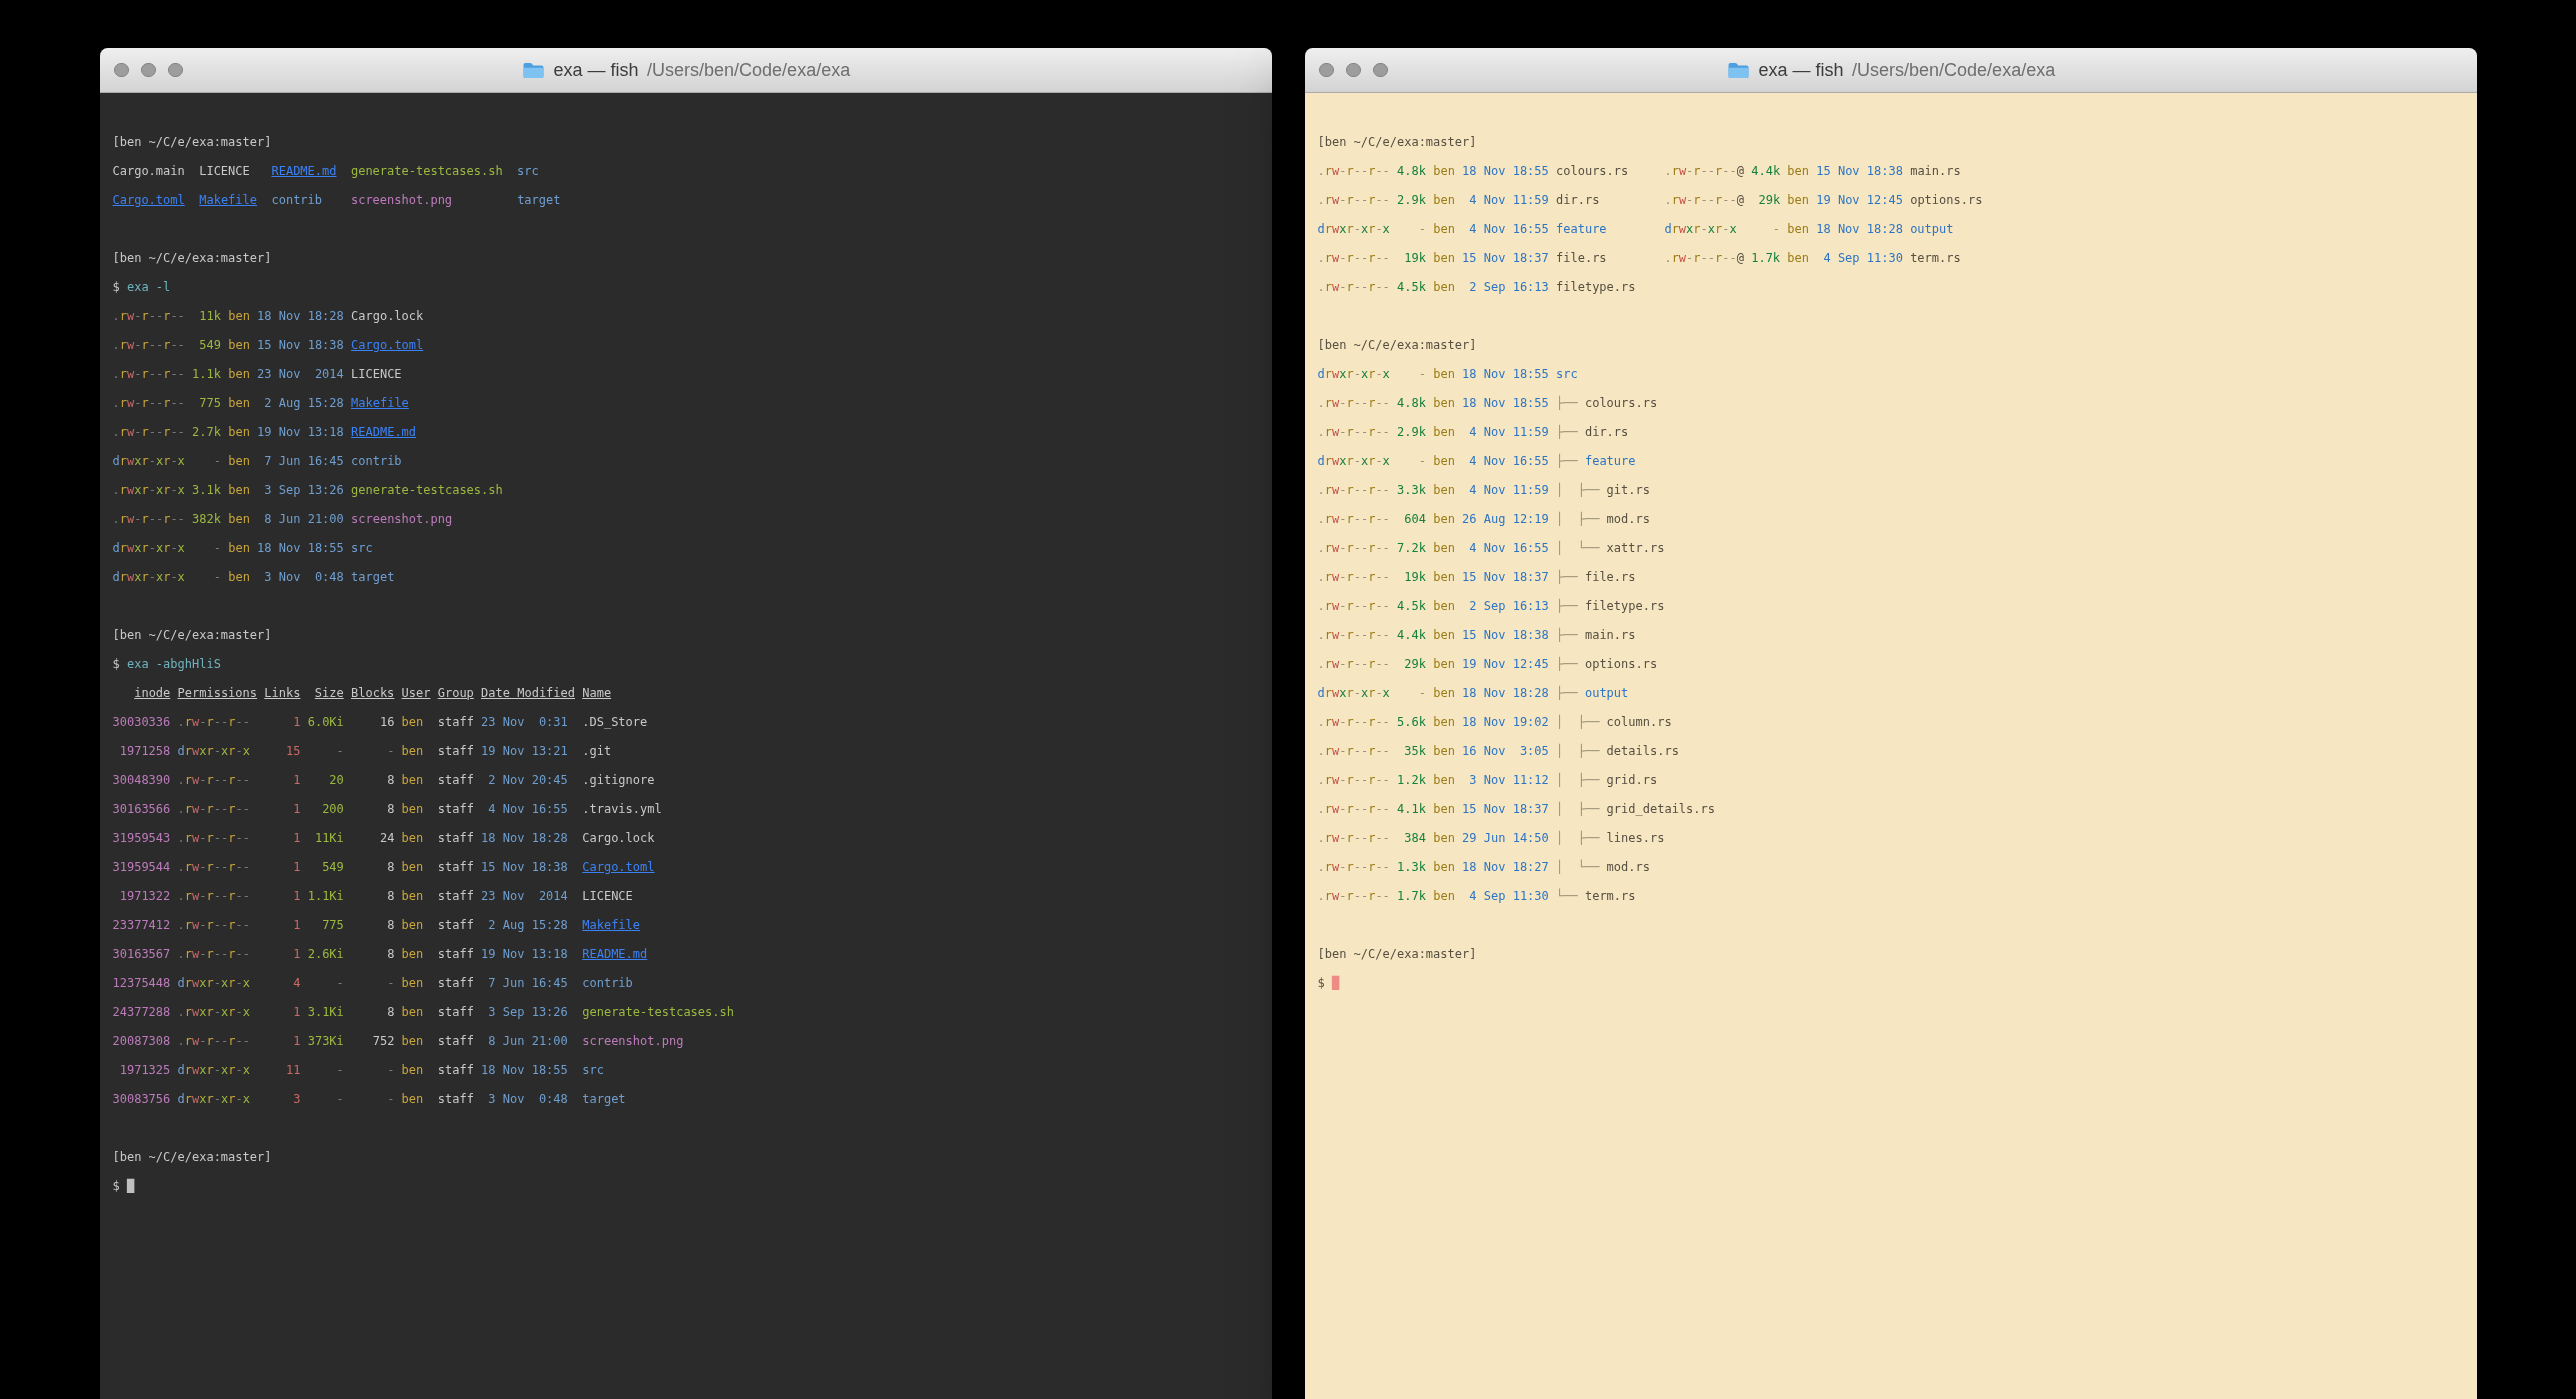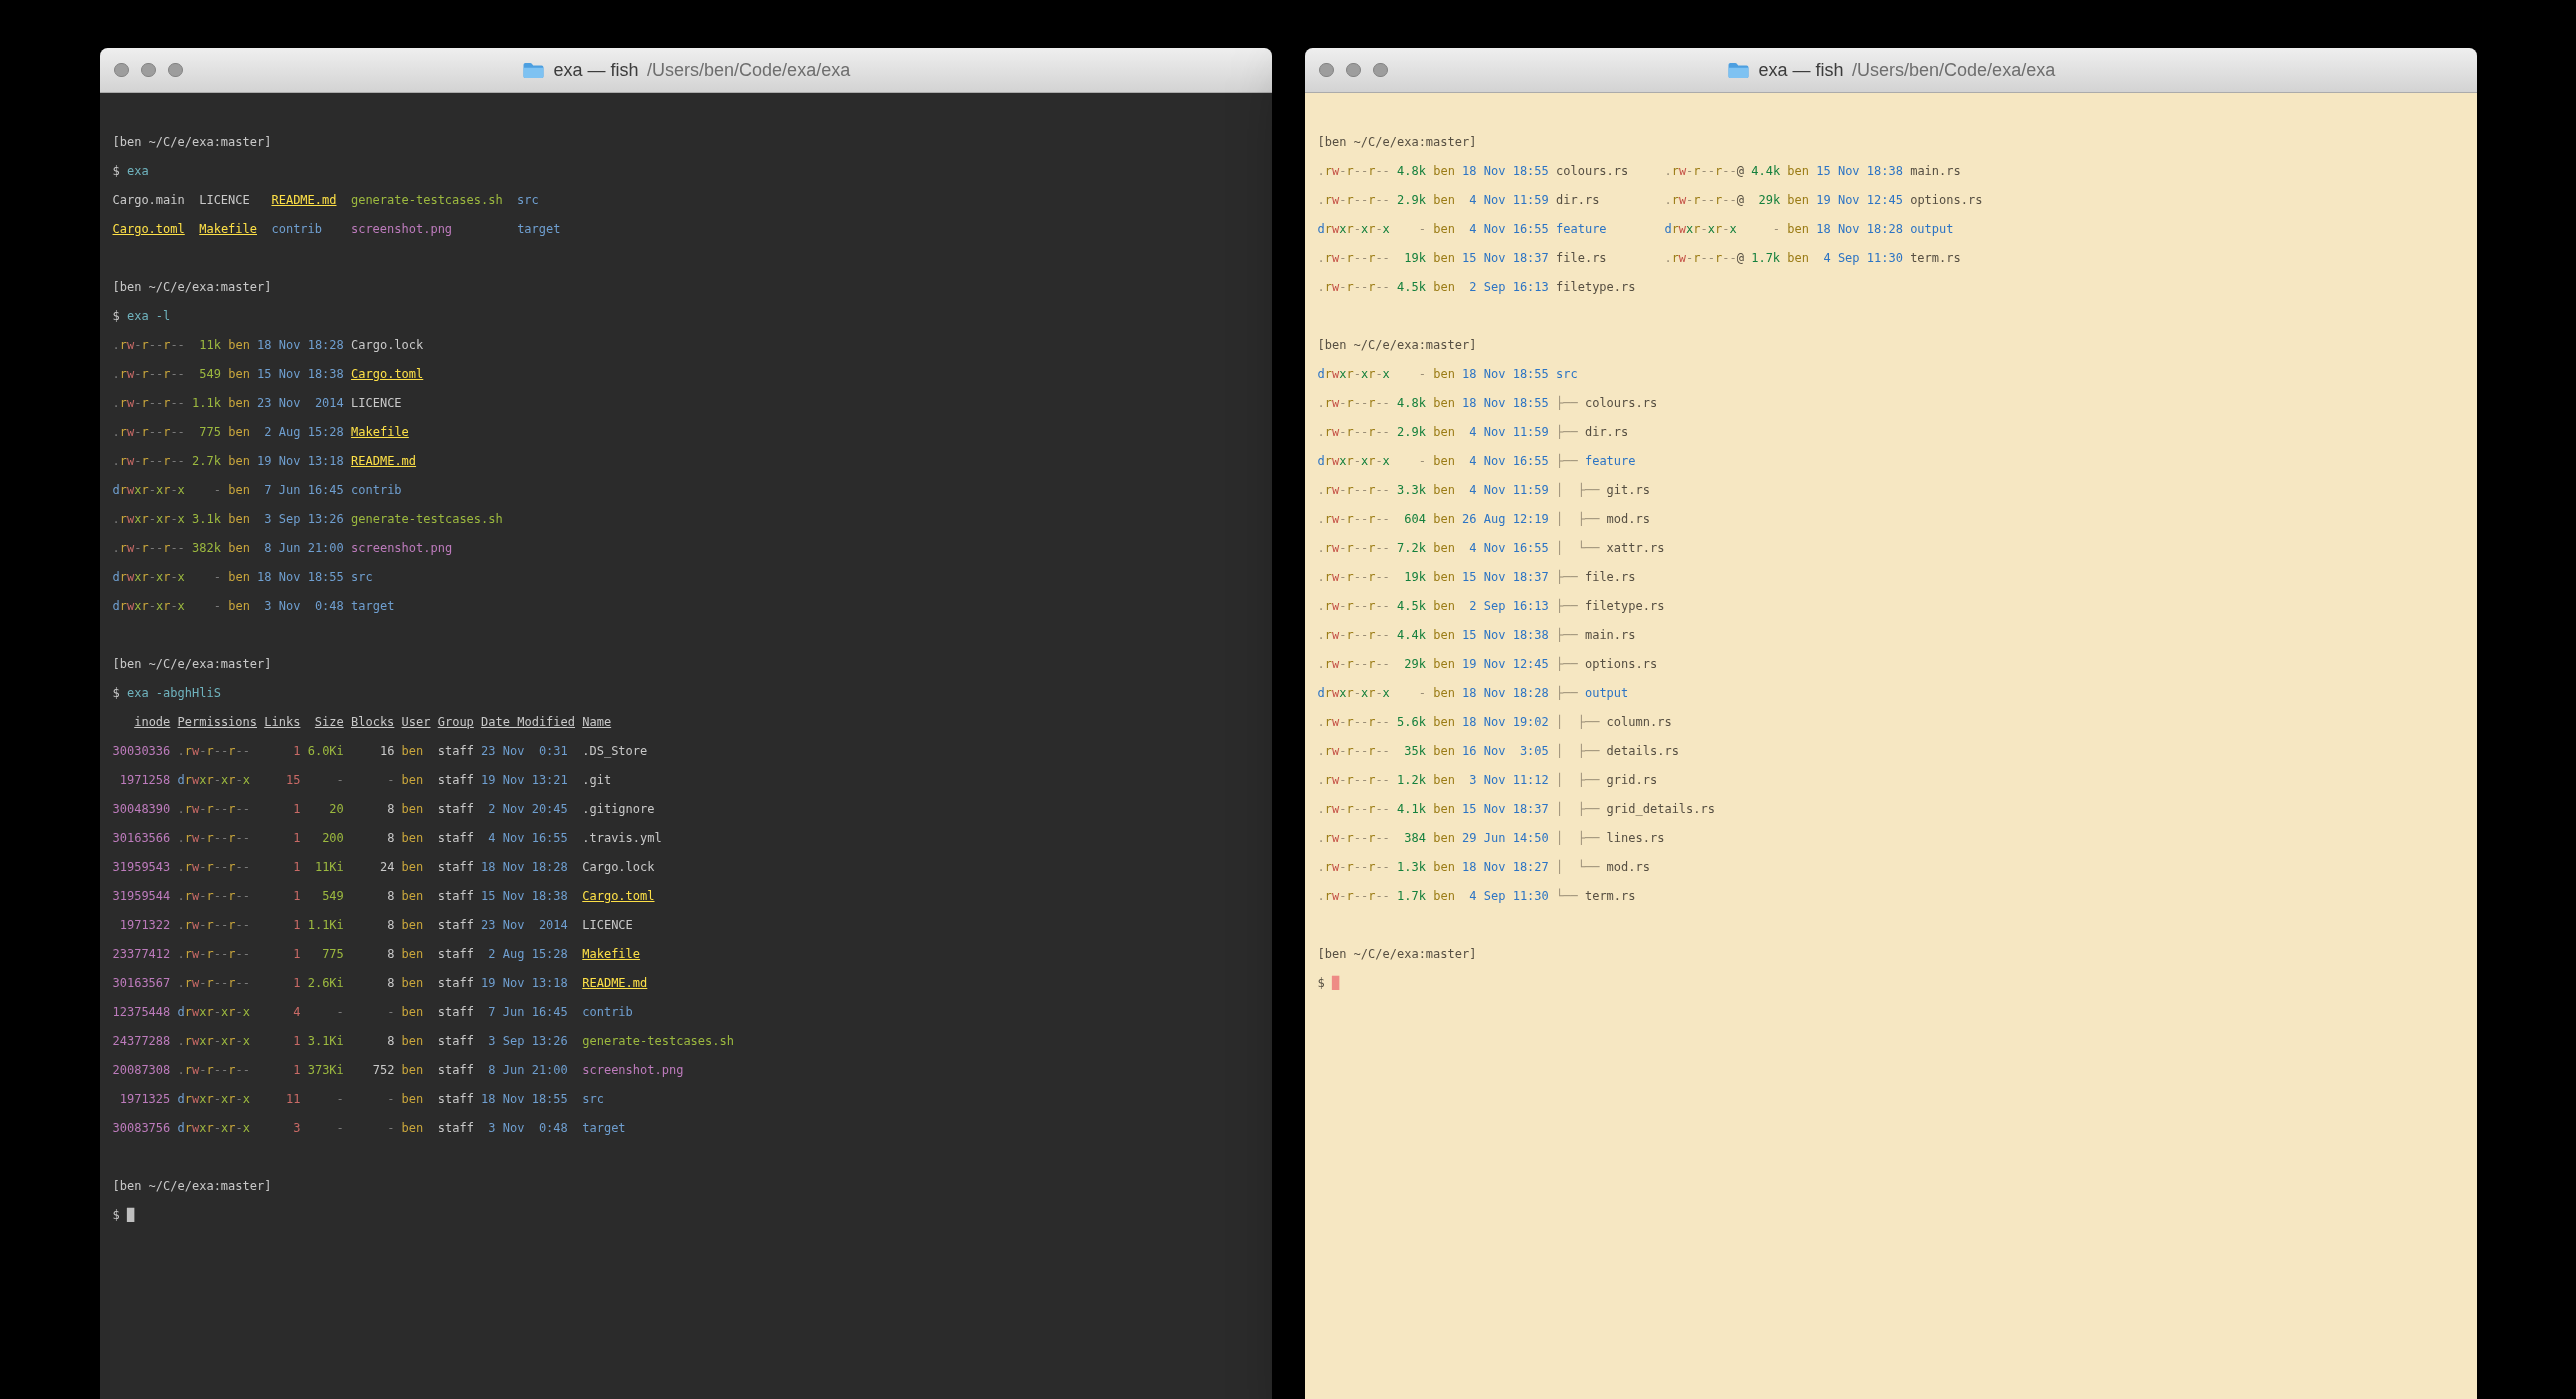--- a/index.html
+++ b/index.html
@@ -46,21 +46,21 @@
     font-size:12px;
     line-height:29px;
   }
   .t-line { white-space:pre; min-height:29px; }
 
   
   .dark .term-body { background:#2b2b2b; }
   .dark .s-fg { color:#c9c9c9; }
   .dark .s-u  { color:#c9c9c9; text-decoration:underline; }
   .dark .s-y  { color:#c9a63c; }
-  .dark .s-yu { color:#fde047; text-decoration:underline; }
+  .dark .s-yu { color:#3b82f6; text-decoration:underline; }
   .dark .s-g  { color:#9cb93f; }
   .dark .s-b  { color:#6f9fd0; }
   .dark .s-m  { color:#bd7bbc;margin-top:42px; }
   .dark .s-r  { color:#c96a66; }
   .dark .s-c  { color:#6fb3be; }
   .dark .s-d  { color:#7a7a7a; }
   .dark .s-cursor { color:#bfbfbf; }
 
   
   .light-theme .term-body { background:#f6e7c2; }
@@ -87,21 +87,20 @@
       <svg class="folder-svg" width="23" height="19" viewBox="0 0 24 20">
         <path d="M1.5 4 Q1.5 2 3.5 2 L8.5 2 Q9.7 2 10.5 3.2 L11.6 4.8 L20.5 4.8 Q22.5 4.8 22.5 6.8 L22.5 16 Q22.5 18 20.5 18 L3.5 18 Q1.5 18 1.5 16 Z" fill="#4d9fe0"></path>
         <path d="M1.5 7.2 L22.5 7.2 L22.5 16 Q22.5 18 20.5 18 L3.5 18 Q1.5 18 1.5 16 Z" fill="#7ec2f2"></path>
       </svg>
       <span class="title-app">exa — fish</span>
       <span class="title-path">/Users/ben/Code/exa/exa</span>
     </div>
   </div>
   <div class="term-body" id="left-body">
       <div class="t-line"><span class="s-fg">[ben ~/C/e/exa:master]</span></div>
-      <div class="t-line"><span class="s-fg">$ </span><span class="s-c">exa</span></div>
       <div class="t-line"><span class="s-fg">Cargo.main  LICENCE   </span><span class="s-yu">README.md</span><span class="s-fg">  </span><span class="s-g">generate-testcases.sh</span><span class="s-fg">  </span><span class="s-b">src</span></div>
       <div class="t-line"><span class="s-yu">Cargo.toml</span><span class="s-fg">  </span><span class="s-yu">Makefile</span><span class="s-fg">  </span><span class="s-b">contrib</span><span class="s-fg">    </span><span class="s-m">screenshot.png</span><span class="s-fg">         </span><span class="s-b">target</span></div>
       <div class="t-line">&nbsp;</div>
       <div class="t-line"><span class="s-fg">[ben ~/C/e/exa:master]</span></div>
       <div class="t-line"><span class="s-fg">$ </span><span class="s-c">exa -l</span></div>
       <div class="t-line"><span class="s-d">.</span><span class="s-y">r</span><span class="s-r">w</span><span class="s-d">-</span><span class="s-y">r</span><span class="s-d">-</span><span class="s-d">-</span><span class="s-y">r</span><span class="s-d">-</span><span class="s-d">-</span><span class="s-g">  11k</span><span class="s-y"> ben</span><span class="s-b"> 18 Nov 18:28</span><span class="s-fg"> Cargo.lock</span></div>
       <div class="t-line"><span class="s-d">.</span><span class="s-y">r</span><span class="s-r">w</span><span class="s-d">-</span><span class="s-y">r</span><span class="s-d">-</span><span class="s-d">-</span><span class="s-y">r</span><span class="s-d">-</span><span class="s-d">-</span><span class="s-g">  549</span><span class="s-y"> ben</span><span class="s-b"> 15 Nov 18:38</span><span class="s-fg"> </span><span class="s-yu">Cargo.toml</span></div>
       <div class="t-line"><span class="s-d">.</span><span class="s-y">r</span><span class="s-r">w</span><span class="s-d">-</span><span class="s-y">r</span><span class="s-d">-</span><span class="s-d">-</span><span class="s-y">r</span><span class="s-d">-</span><span class="s-d">-</span><span class="s-g"> 1.1k</span><span class="s-y"> ben</span><span class="s-b"> 23 Nov  2014</span><span class="s-fg"> LICENCE</span></div>
       <div class="t-line"><span class="s-d">.</span><span class="s-y">r</span><span class="s-r">w</span><span class="s-d">-</span><span class="s-y">r</span><span class="s-d">-</span><span class="s-d">-</span><span class="s-y">r</span><span class="s-d">-</span><span class="s-d">-</span><span class="s-g">  775</span><span class="s-y"> ben</span><span class="s-b">  2 Aug 15:28</span><span class="s-fg"> </span><span class="s-yu">Makefile</span></div>
       <div class="t-line"><span class="s-d">.</span><span class="s-y">r</span><span class="s-r">w</span><span class="s-d">-</span><span class="s-y">r</span><span class="s-d">-</span><span class="s-d">-</span><span class="s-y">r</span><span class="s-d">-</span><span class="s-d">-</span><span class="s-g"> 2.7k</span><span class="s-y"> ben</span><span class="s-b"> 19 Nov 13:18</span><span class="s-fg"> </span><span class="s-yu">README.md</span></div>

